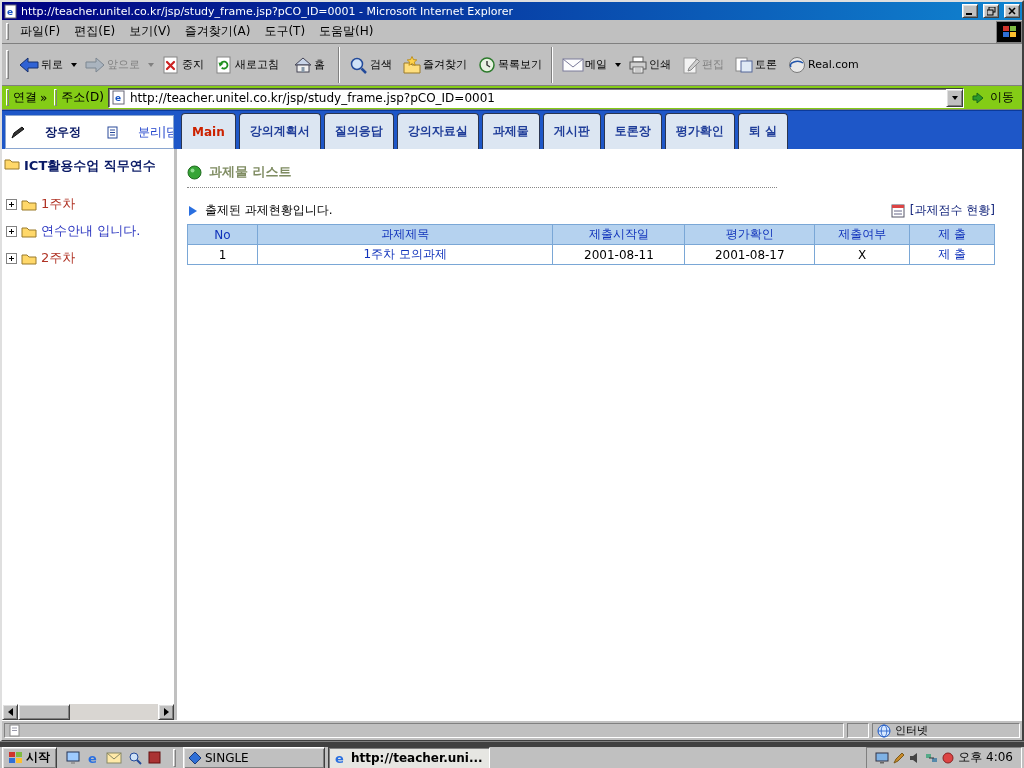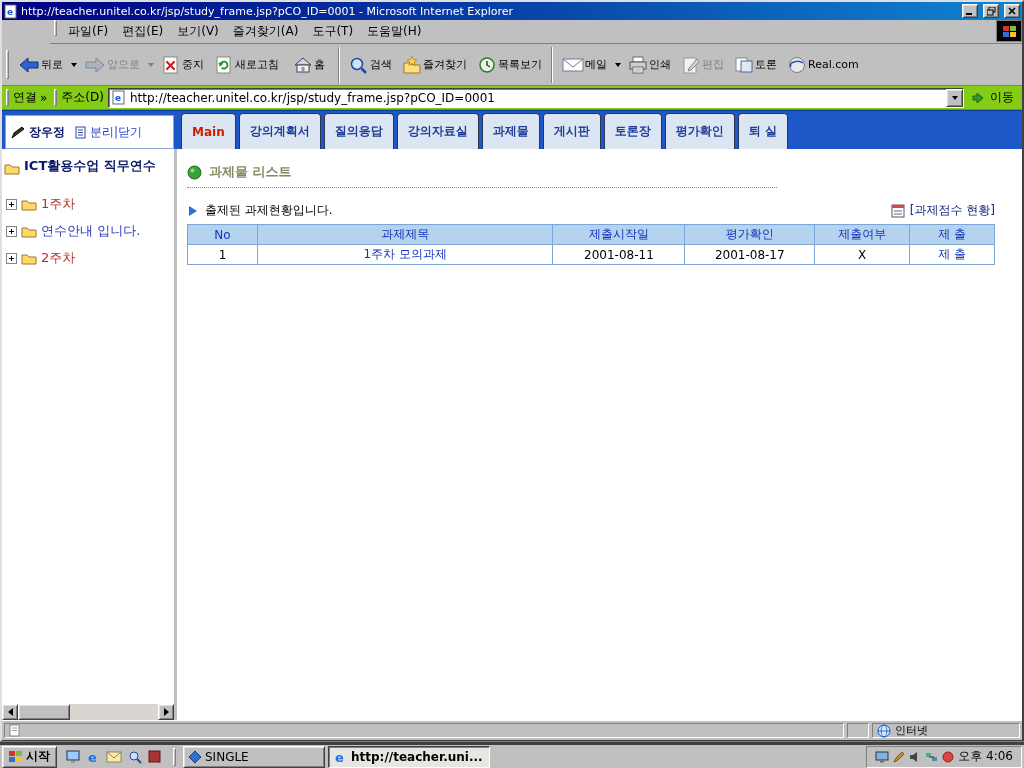--- a/index.html
+++ b/index.html
@@ -15,22 +15,22 @@
   
   .window { height:742px; display:flex; flex-direction:column; background:#c0c0c0;
             border:2px solid; border-color:#dfdfdf #404040 #404040 #dfdfdf; }
 
   .titlebar { height:18px; display:flex; align-items:center; gap:3px; padding:0 2px;
               background:linear-gradient(to right,#000080,#1084d0); color:#fff; font-size:11px; }
   .title-text { flex:1; white-space:nowrap; overflow:hidden; }
   .winbtn { width:16px; height:14px; display:flex; align-items:center; justify-content:center; }
   .winbtn + .winbtn { margin-left:2px; }
 
-  .menubar { height:24px; display:flex; align-items:flex-start; background:#c0c0c0;
-             border-bottom:1px solid #808080; box-shadow:0 1px 0 #fff;margin-left:48px; }
+  .menubar { height:24px; display:flex; align-items:center; background:#c0c0c0;
+             border-bottom:1px solid #808080; box-shadow:0 1px 0 #fff; }
   .menu-item { padding:3px 7px; font-size:12px; cursor:default; }
   .win-logo { margin-left:auto; width:26px; height:22px; background:#000; display:flex;
               align-items:center; justify-content:center; border:1px solid #808080; }
 
   .grip { width:3px; height:70%; margin:0 4px; border:1px solid; border-color:#ffffff #808080 #808080 #ffffff; }
 
   .toolbar { height:42px; display:flex; align-items:center; background:#c0c0c0; border-bottom:1px solid #808080; box-shadow:0 1px 0 #fff; }
   .tb-btn { min-width:50px; height:40px; display:flex; flex-direction:row; align-items:center;
             justify-content:center; gap:1px; padding:0 5px; }
   .tb-label { font-size:11px; line-height:11px; white-space:nowrap; }
@@ -44,35 +44,35 @@
   .address-input { flex:1; height:20px; margin:0 4px; background:#fff; display:flex; align-items:center; gap:4px;
                    padding-left:3px; border:1px solid; border-color:#404040 #ffffff #ffffff #404040;
                    box-shadow: inset 1px 1px 0 #808080; }
   .url-text { flex:1; white-space:nowrap; overflow:hidden; }
   .dd-btn { width:17px; height:18px; display:flex; align-items:center; justify-content:center; }
   .go-btn { display:flex; align-items:center; gap:4px; padding:0 8px 0 2px; }
 
   
   .strip { height:39px; display:flex; background:#1e57c8; border-top:1px solid #0b3a9a; }
   .pane-header { width:175px; padding:4px 3px; }
-  .pane-header-inner { height:100%; background:#fff; border:1px solid #8aa6d0; display:flex; align-items:center; gap:4px; padding:16px 5px; white-space:nowrap; overflow:hidden; }
+  .pane-header-inner { height:100%; background:#fff; border:1px solid #8aa6d0; display:flex; align-items:center; gap:20px; padding:16px 5px; white-space:nowrap; overflow:hidden; }
   .user-name { color:#0a1a66; font-weight:bold; }
   .detach { color:#2244cc; text-decoration:none; }
   .tabbar { flex:1; display:flex; align-items:flex-end; gap:3px; padding-left:4px; }
   .tab { height:36px; display:flex; align-items:center; padding:0 10px; background:#dce6f2;
          border:1px solid #2a3550; border-bottom:none; border-radius:4px 4px 0 0;
          color:#1f3d99; font-weight:bold; font-size:12px; white-space:nowrap; }
   .tab-main { color:#cc2200; }
 
   
   .content { flex:1; display:flex; background:#fff; overflow:hidden; }
   .sidebar { width:175px; display:flex; flex-direction:column; background:#fff;
              border-right:3px solid #c0c0c0; }
   .tree { flex:1; padding:8px 2px; overflow:hidden; }
-  .tree-root { display:flex; align-items:flex-end; gap:4px; white-space:nowrap; overflow:hidden;
+  .tree-root { display:flex; align-items:flex-start; gap:4px; white-space:nowrap; overflow:hidden;
                color:#0a1a66; font-weight:bold; font-size:13px; margin-bottom:20px; }
   .tree-item { display:flex; align-items:center; gap:4px; margin:9px 0 9px 2px; font-size:13px; white-space:nowrap; }
   .link-red { color:#b03325; }
   .link-blue { color:#2a35c0; }
   .plus { width:11px; height:11px; background:#fff; border:1px solid #848484; position:relative; flex:none; }
   .plus::before { content:""; position:absolute; left:2px; right:2px; top:4px; height:1px; background:#000; }
   .plus::after { content:""; position:absolute; top:2px; bottom:2px; left:4px; width:1px; background:#000; }
 
   .hscroll { height:16px; display:flex; background:#d9d6d2; }
   .sb-btn { width:16px; height:16px; display:flex; align-items:center; justify-content:center; flex:none; }
@@ -94,21 +94,21 @@
   table.assign th { background:#b5d2ef; color:#1133bb; font-weight:normal; }
   td.title-cell { text-align:left; color:#1133bb; }
   td.link-cell { color:#1133bb; }
 
   
   .statusbar { height:20px; display:flex; gap:3px; align-items:stretch; padding:2px 2px; background:#c0c0c0; border-top:1px solid #fff; font-size:11px; }
   .panel { display:flex; align-items:center; gap:4px; padding:0 4px; }
   .p-left { flex:1; } .p-mid { width:22px; } .p-right { width:148px; }
 
   
-  .taskbar { height:26px; display:flex; align-items:center; gap:3px; padding:0 2px; background:#c0c0c0; border-top:3px solid #404040; box-shadow:0 -1px 0 #808080; }
+  .taskbar { height:26px; display:flex; align-items:center; gap:3px; padding:0 2px; background:#c0c0c0; border-top:5px solid #404040; box-shadow:0 -1px 0 #808080; }
   .start-btn { height:22px; display:flex; align-items:center; gap:4px; padding:0 6px; font-weight:bold; font-size:12px; }
   .ql { display:flex; align-items:center; gap:6px; padding:0 5px; }
   .task-btn { width:142px; height:22px; display:flex; align-items:center; gap:4px; padding:0 5px; font-size:12px; white-space:nowrap; overflow:hidden; }
   .task-btn.active { border-color:#404040 #ffffff #ffffff #404040; box-shadow:inset 1px 1px 0 #808080; background:#e6e6e2; font-weight:bold; }
   .tray { margin-left:auto; height:22px; display:flex; align-items:center; gap:4px; padding:0 8px;
           border:1px solid; border-color:#808080 #ffffff #ffffff #808080; }
   .clock { font-size:12px; }
   svg { display:block; flex:none; }
 </style>
 </head>

